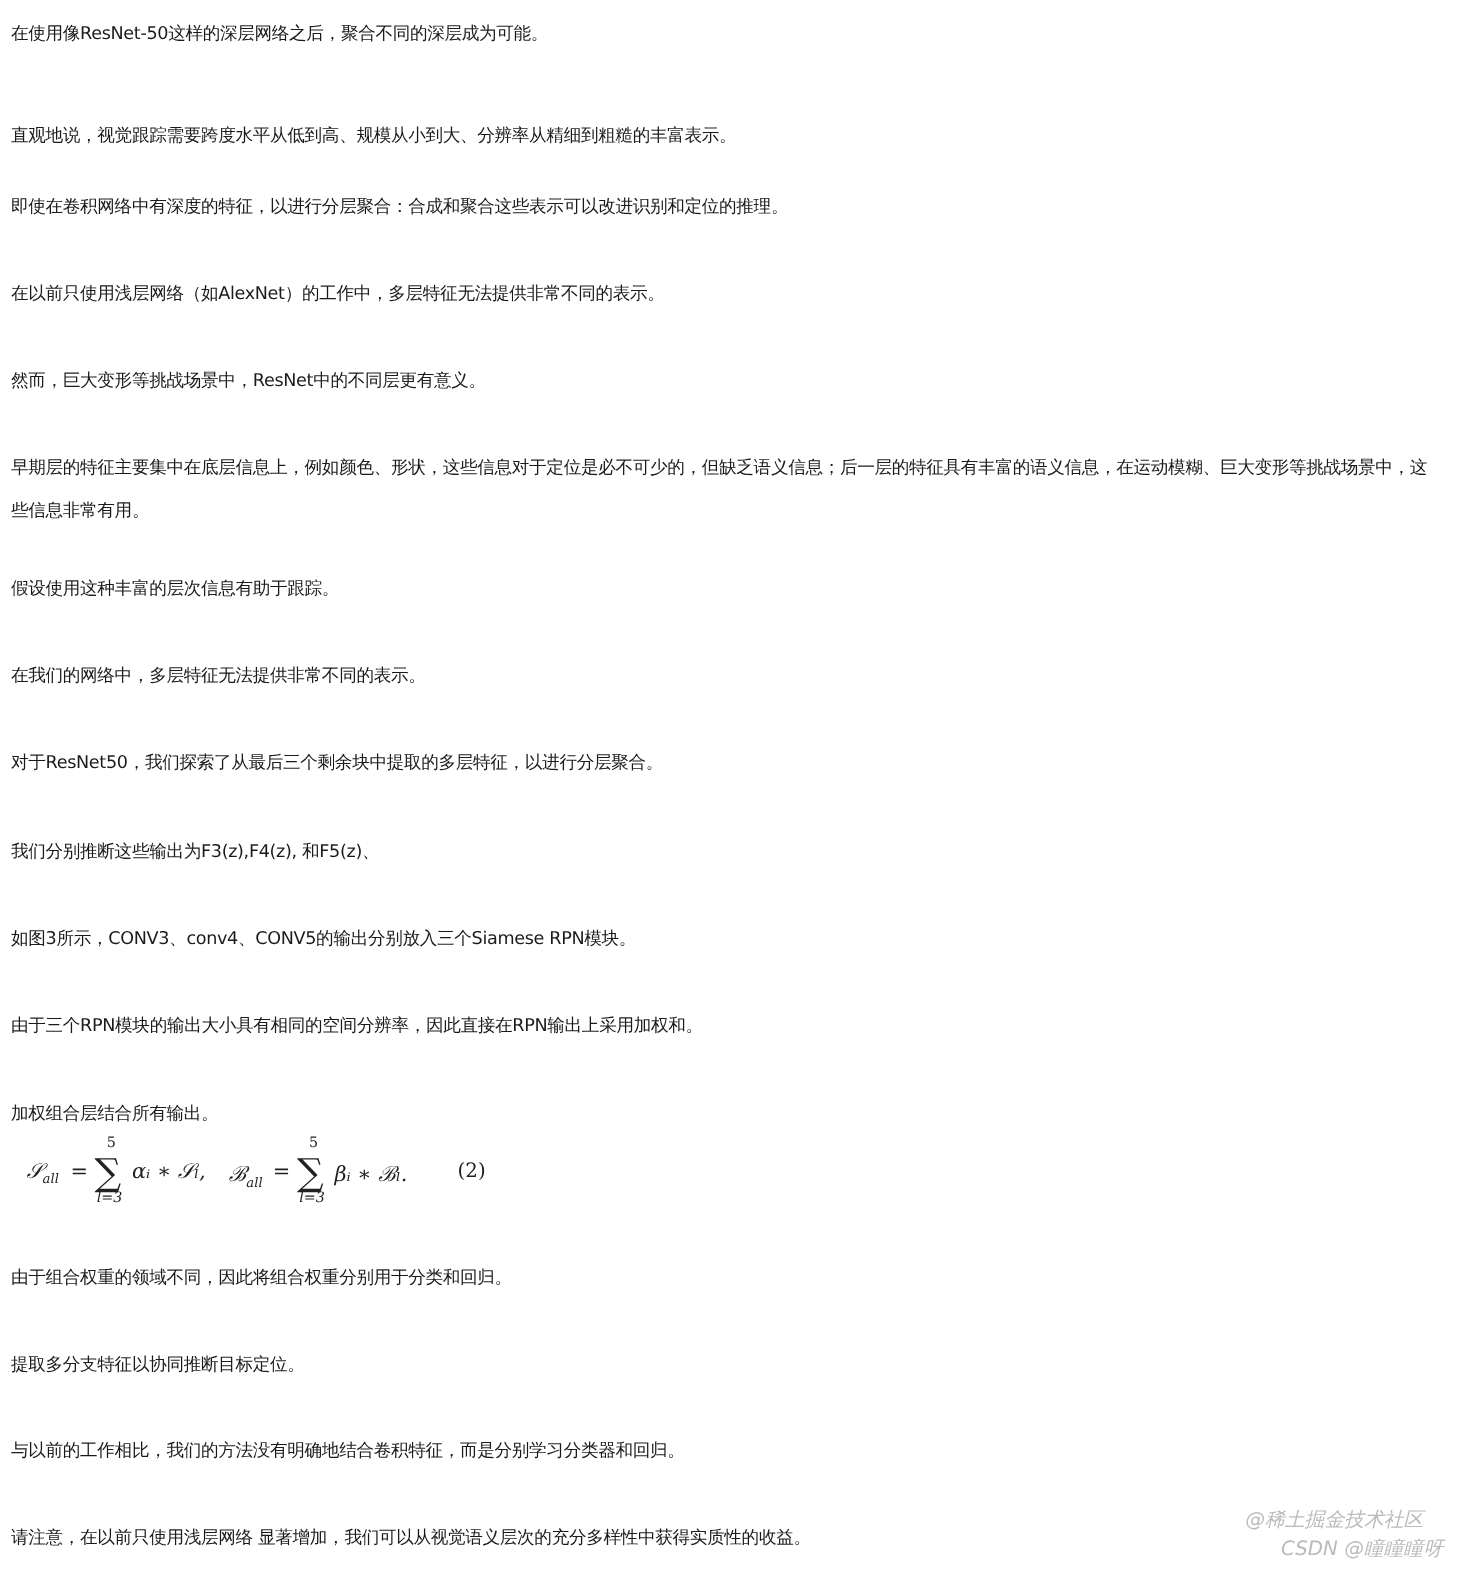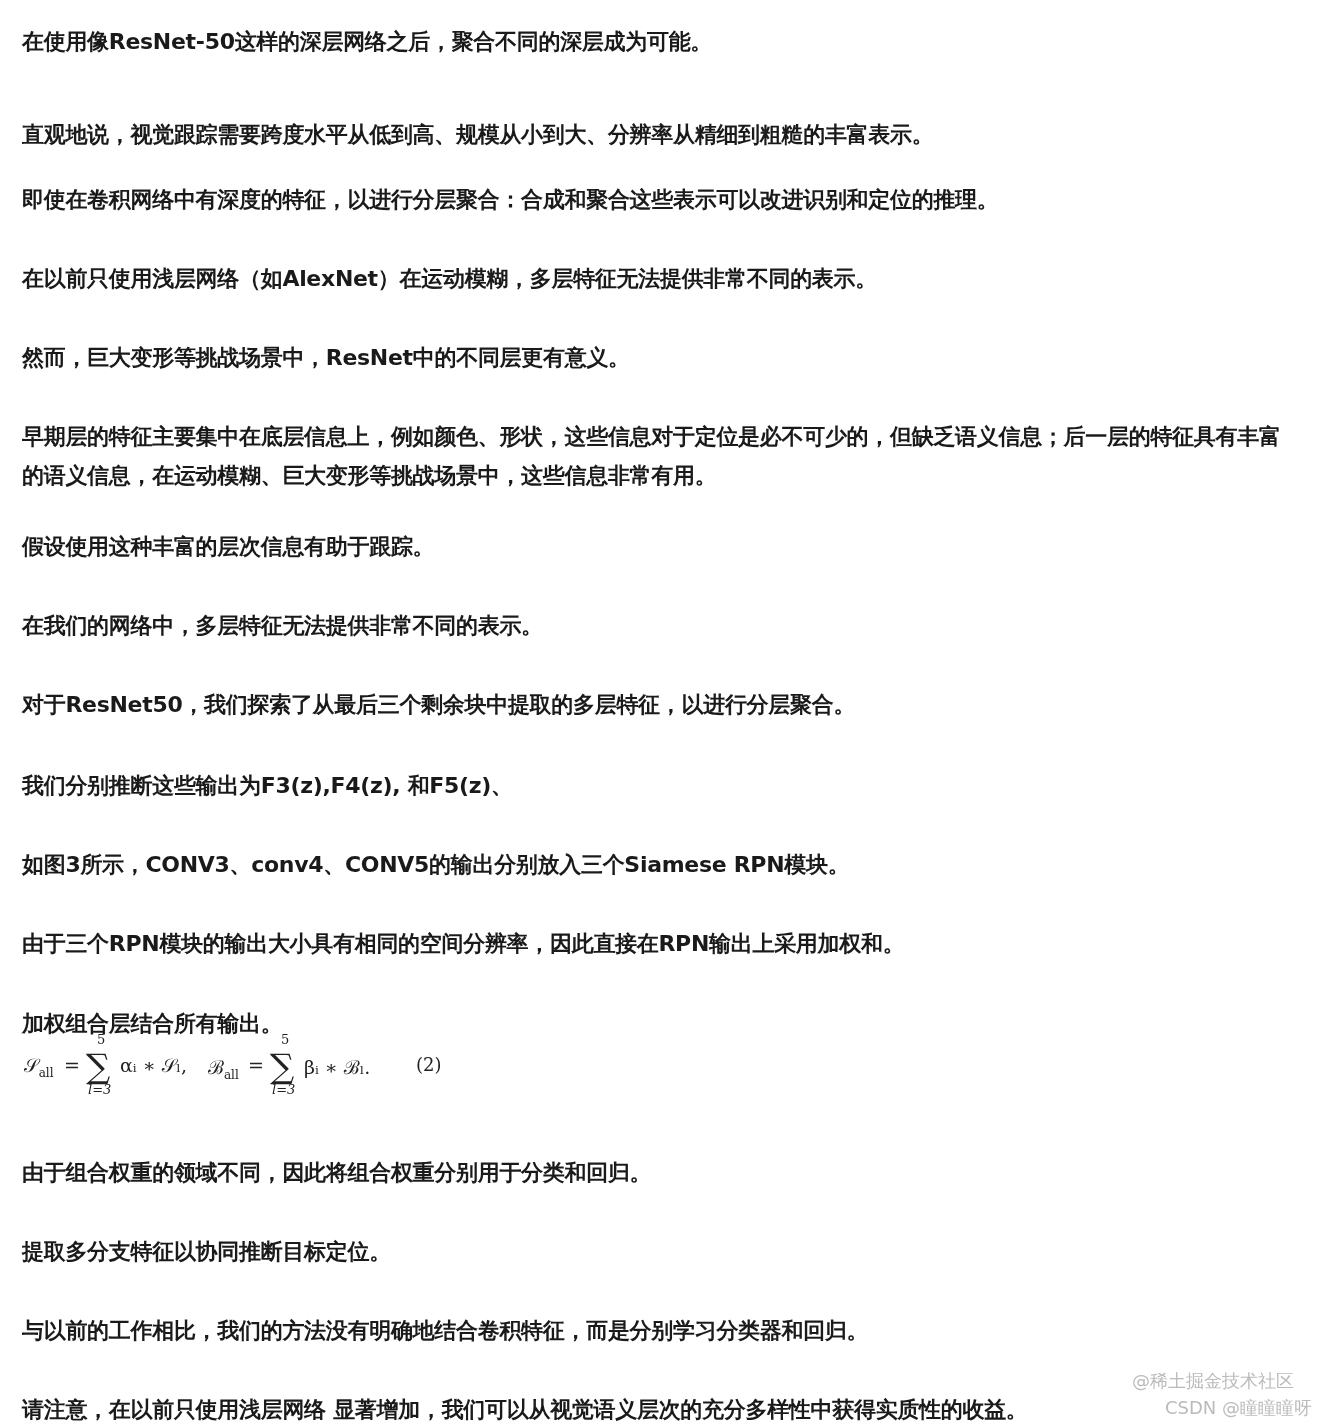--- a/index.html
+++ b/index.html
@@ -3,45 +3,44 @@
 <meta charset="utf-8">
 <style>
   html, body { margin: 0; padding: 0; background: #ffffff; }
   body {
     width: 1328px; height: 1426px; position: relative; overflow: hidden;
     font-family: "DejaVu Sans", "Liberation Sans", sans-serif;
     color: #1a1a1a;
   }
   .para {
     position: absolute; left: 10px; right: 16px;
-    font-size: 22px; line-height: 39px; margin: 12px;
+    font-size: 16px; line-height: 39px; margin: 0;
     letter-spacing: -0.3px;
-    font-weight: bold;
   }
   .formula {
     position: absolute; left: 24px; top: 1032px; width: 440px; height: 70px;
     font-family: "DejaVu Serif", "Liberation Serif", serif;
     color: #222;
   }
-  .formula .part { position: absolute; top: 22px; font-size: 19px; }
+  .formula .part { position: absolute; top: 22px; font-size: 19px; font-style: italic; }
   .formula .sigma { position: absolute; top: 14px; font-size: 34px; font-style: normal; }
   .formula .lim { position: absolute; font-size: 13px; font-style: normal; }
   .formula .num { position: absolute; top: 22px; font-size: 18px; font-style: normal; }
   .wm {
     position: absolute; right: 16px; font-size: 18px; color: #bbbbbb;
-    font-family: "DejaVu Sans", "Liberation Sans", sans-serif; text-align: right;
+    font-family: "DejaVu Sans", "Liberation Sans", sans-serif; text-align: right; font-style: italic;
   }
 </style>
 </head>
 <body>
 
 <p class="para" style="top:10px">在使用像ResNet-50这样的深层网络之后，聚合不同的深层成为可能。</p>
 <p class="para" style="top:103px">直观地说，视觉跟踪需要跨度水平从低到高、规模从小到大、分辨率从精细到粗糙的丰富表示。</p>
 <p class="para" style="top:168px">即使在卷积网络中有深度的特征，以进行分层聚合：合成和聚合这些表示可以改进识别和定位的推理。</p>
-<p class="para" style="top:247px">在以前只使用浅层网络（如AlexNet）在运动模糊，多层特征无法提供非常不同的表示。</p>
+<p class="para" style="top:247px">在以前只使用浅层网络（如AlexNet）的工作中，多层特征无法提供非常不同的表示。</p>
 <p class="para" style="top:326px">然而，巨大变形等挑战场景中，ResNet中的不同层更有意义。</p>
 <p class="para" style="top:405px">早期层的特征主要集中在底层信息上，例如颜色、形状，这些信息对于定位是必不可少的，但缺乏语义信息；后一层的特征具有丰富的语义信息，在运动模糊、巨大变形等挑战场景中，这些信息非常有用。</p>
 <p class="para" style="top:515px">假设使用这种丰富的层次信息有助于跟踪。</p>
 <p class="para" style="top:594px">在我们的网络中，多层特征无法提供非常不同的表示。</p>
 <p class="para" style="top:673px">对于ResNet50，我们探索了从最后三个剩余块中提取的多层特征，以进行分层聚合。</p>
 <p class="para" style="top:754px">我们分别推断这些输出为F3(z),F4(z), 和F5(z)、</p>
 <p class="para" style="top:833px">如图3所示，CONV3、conv4、CONV5的输出分别放入三个Siamese RPN模块。</p>
 <p class="para" style="top:912px">由于三个RPN模块的输出大小具有相同的空间分辨率，因此直接在RPN输出上采用加权和。</p>
 <p class="para" style="top:992px">加权组合层结合所有输出。</p>
 

